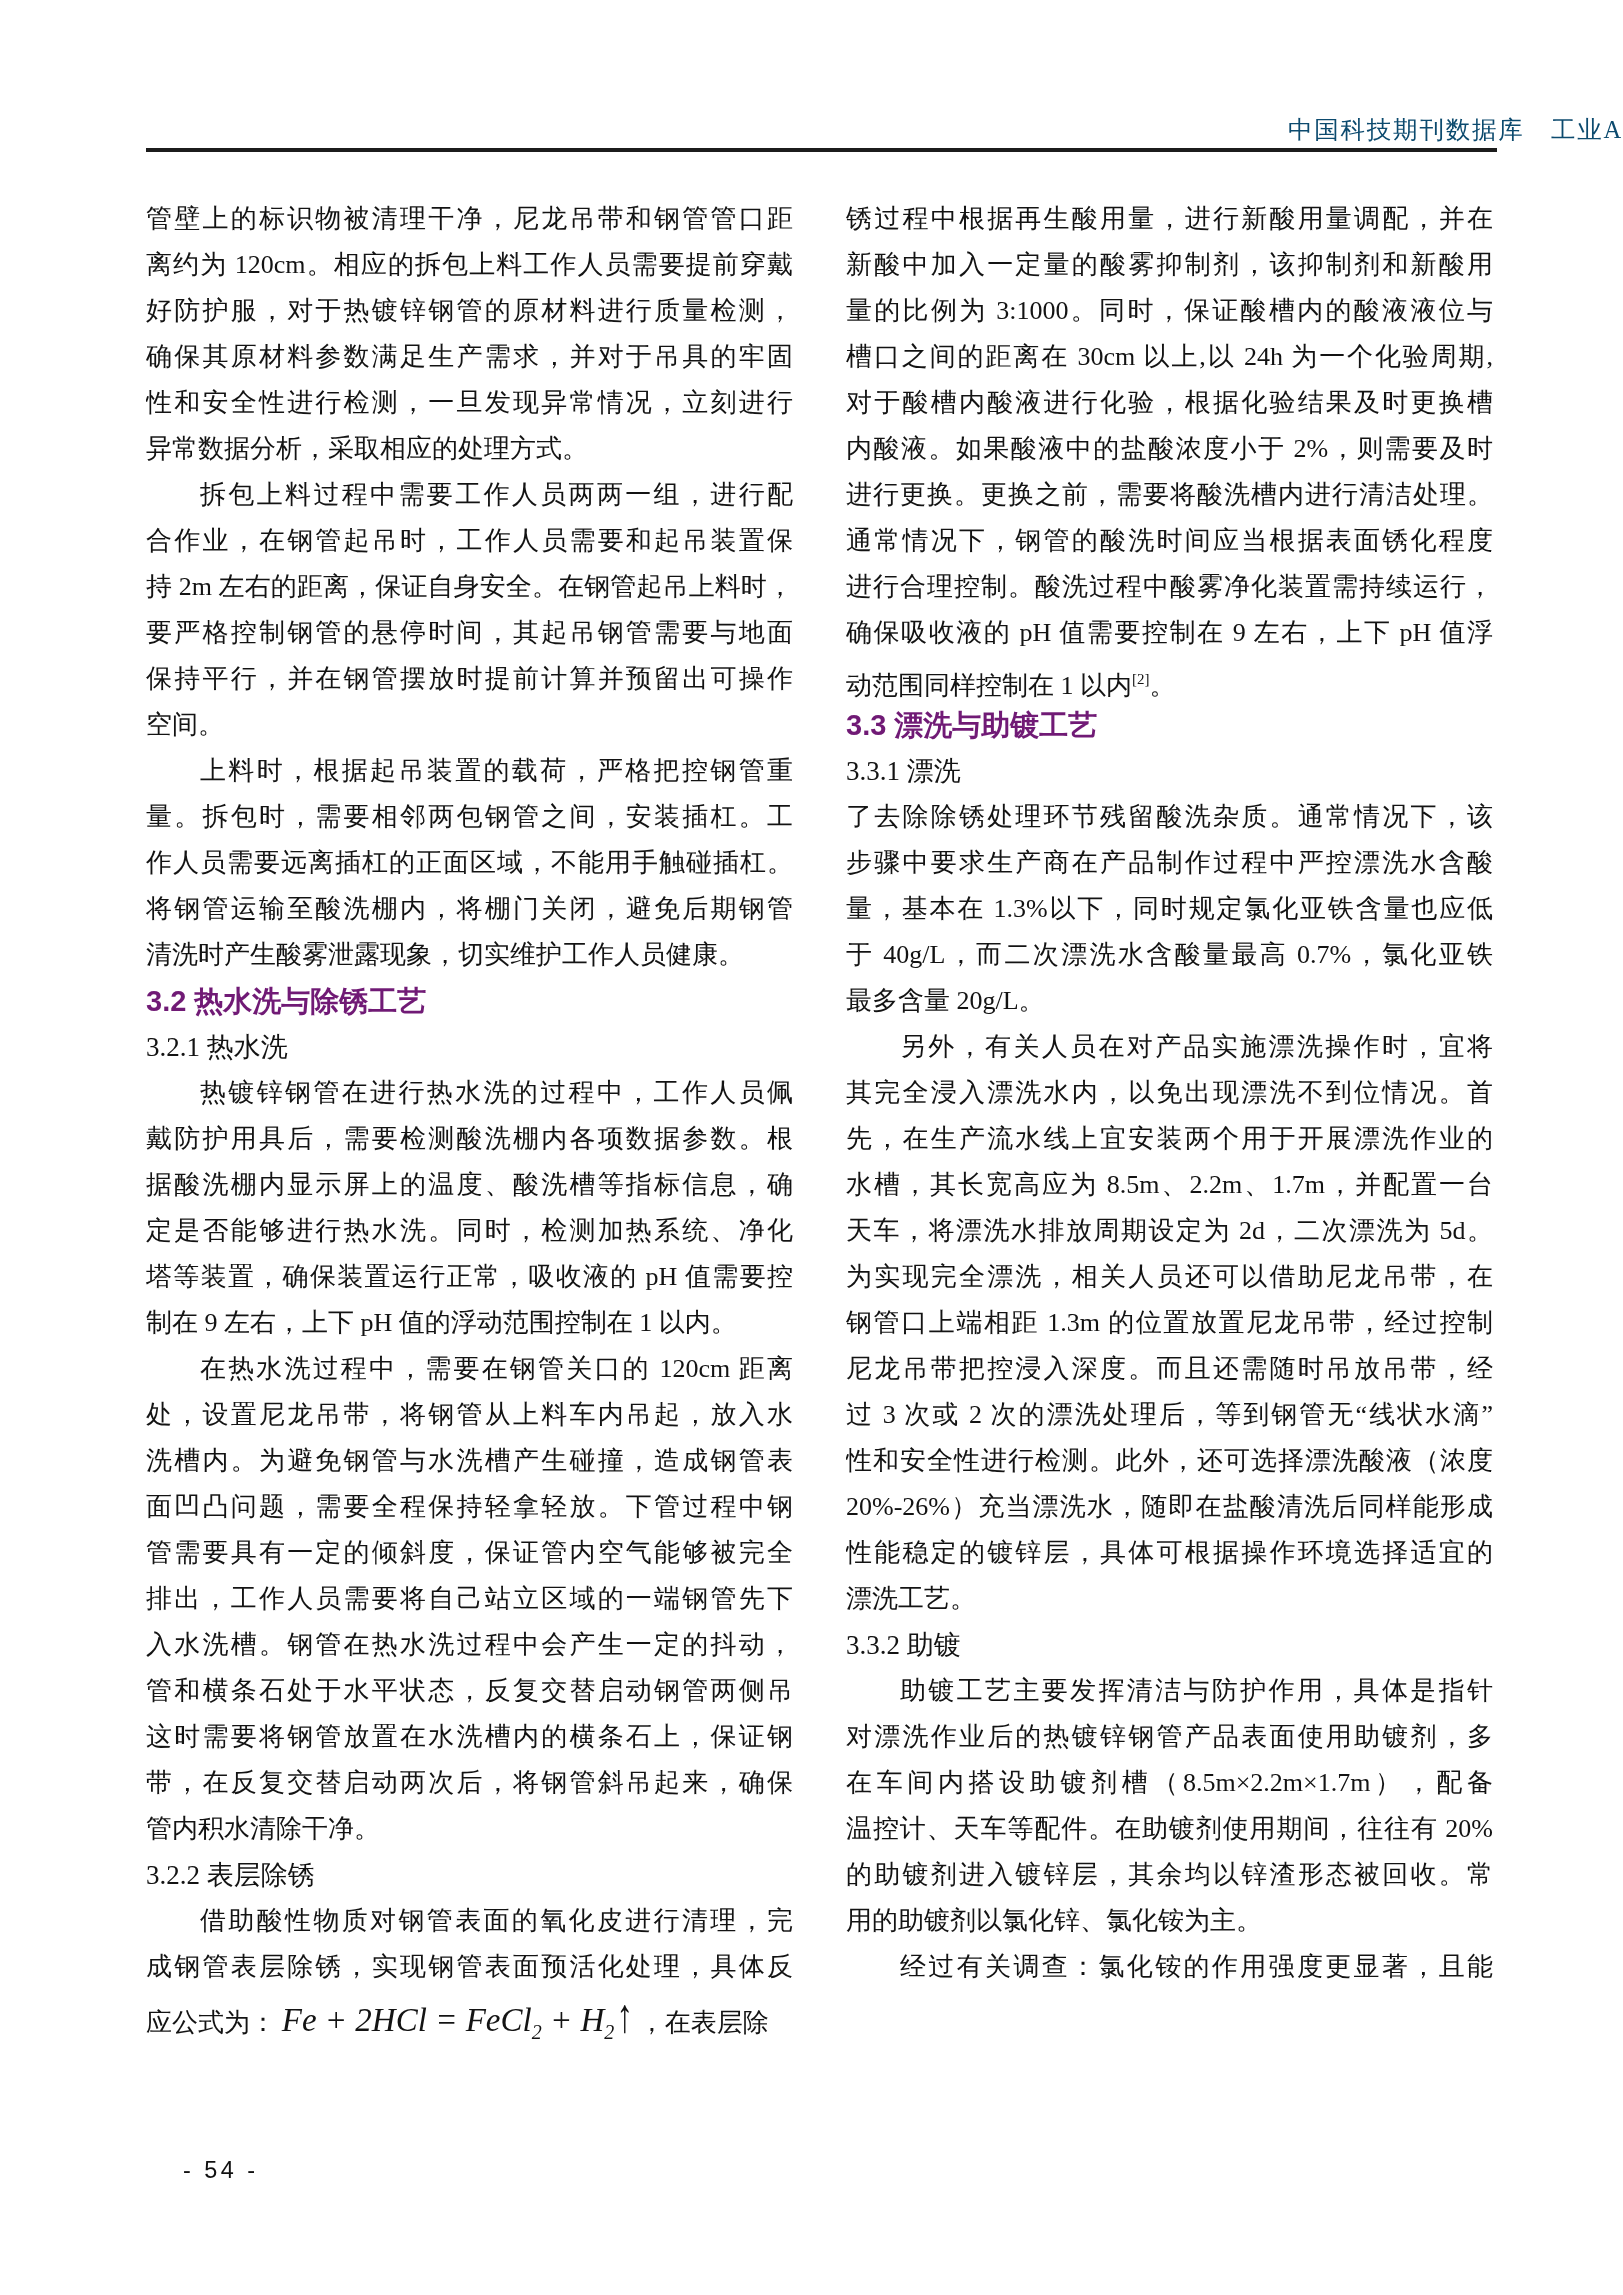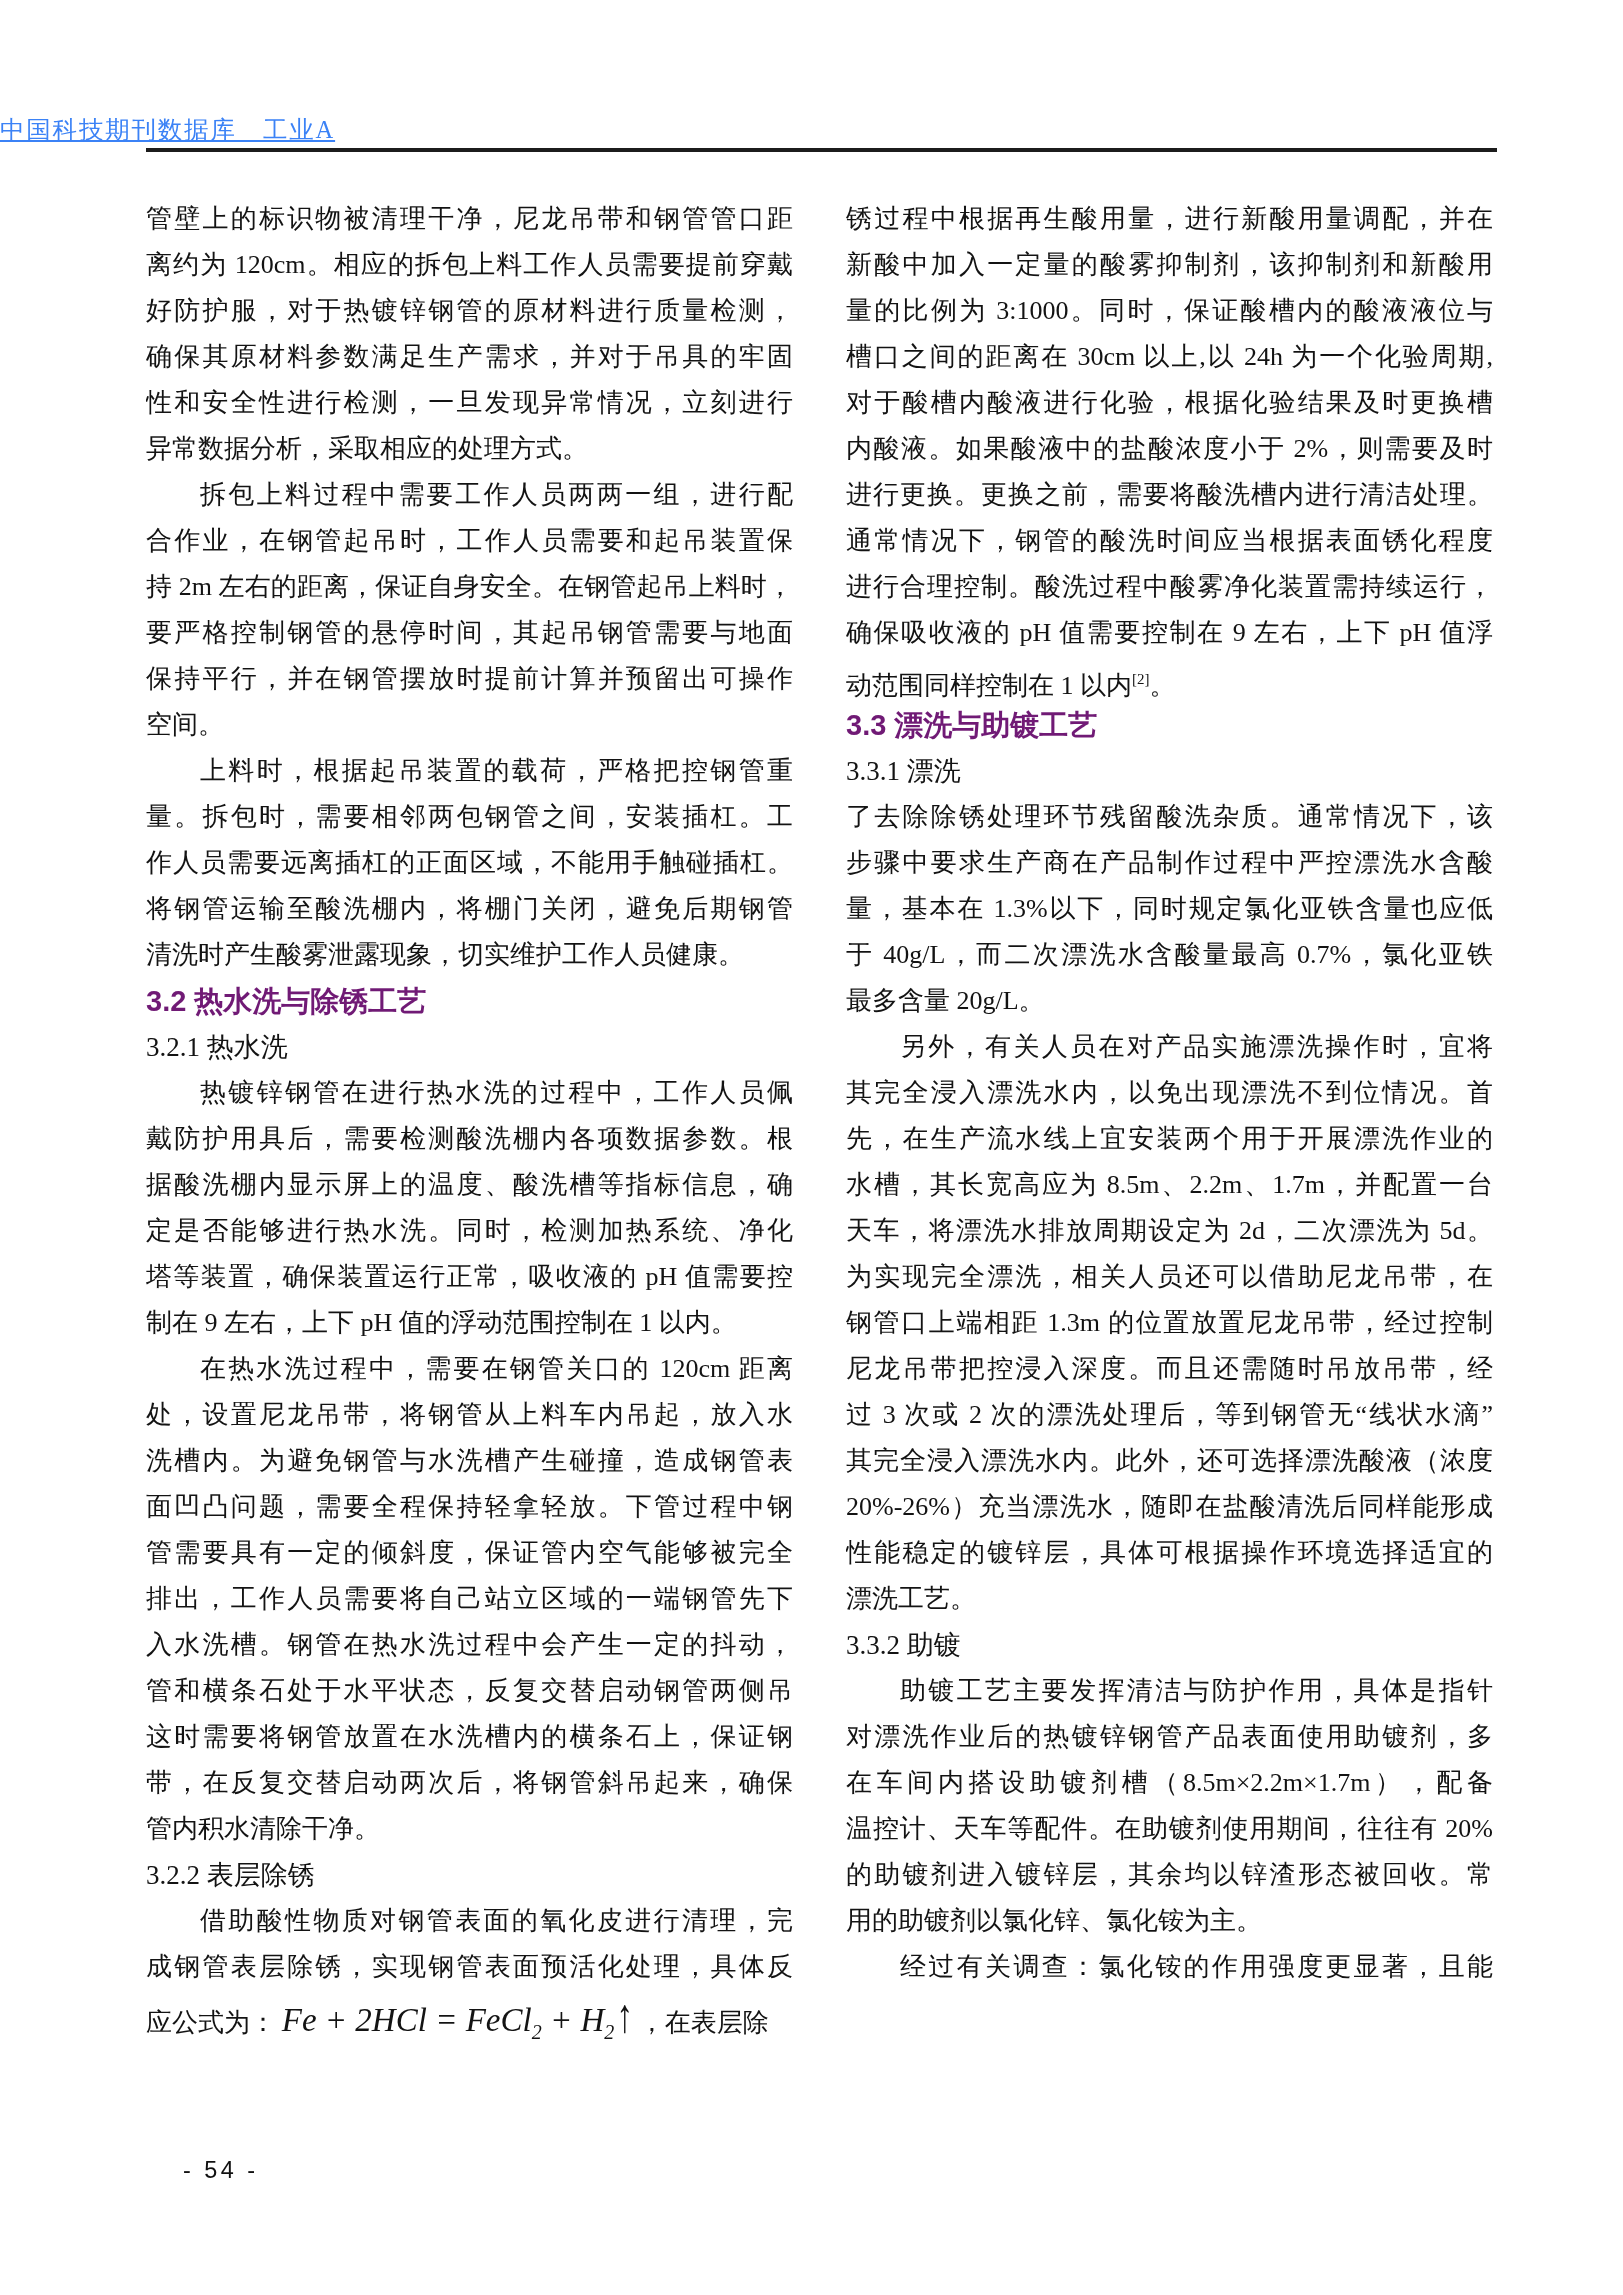--- a/index.html
+++ b/index.html
@@ -7,23 +7,22 @@
     width:1623px; height:2295px;
     background:#ffffff;
     font-family:"Liberation Serif","DejaVu Serif",serif;
     color:#131313;
   }
   .page{position:absolute; left:0; top:0; width:1623px; height:2295px; background:#ffffff; overflow:hidden;}
 
   
   .header-title{
     position:absolute; top:113px; left:0; width:100%;
-    text-align:left; font-size:24.5px; letter-spacing:1.8px; color:#3b82f6;
+    text-align:right; font-size:24.5px; letter-spacing:1.8px; color:#0c4a6e;
     white-space:pre;
-    text-decoration:underline;
   }
   .header-rule{
     position:absolute; top:148px; left:146px; width:1351px; height:4.1px;
     background:#1c1c1c;
   }
 
   
   .columns{
     position:absolute; left:146px; top:196px; width:1347px;
     display:flex; gap:53px;
@@ -142,21 +141,21 @@
         <div class="line end">最多含量 20g/L。</div>
         <div class="line indent">另外，有关人员在对产品实施漂洗操作时，宜将</div>
         <div class="line body">其完全浸入漂洗水内，以免出现漂洗不到位情况。首</div>
         <div class="line body">先，在生产流水线上宜安装两个用于开展漂洗作业的</div>
         <div class="line body">水槽，其长宽高应为 8.5m、2.2m、1.7m，并配置一台</div>
         <div class="line body">天车，将漂洗水排放周期设定为 2d，二次漂洗为 5d。</div>
         <div class="line body">为实现完全漂洗，相关人员还可以借助尼龙吊带，在</div>
         <div class="line body">钢管口上端相距 1.3m 的位置放置尼龙吊带，经过控制</div>
         <div class="line body">尼龙吊带把控浸入深度。而且还需随时吊放吊带，经</div>
         <div class="line body">过 3 次或 2 次的漂洗处理后，等到钢管无“线状水滴”</div>
-        <div class="line body">其完全浸入漂洗水内。此外，还可选择漂洗酸液（浓度</div>
+        <div class="line body">性和安全性进行检测。此外，还可选择漂洗酸液（浓度</div>
         <div class="line body">20%-26%）充当漂洗水，随即在盐酸清洗后同样能形成</div>
         <div class="line body">性能稳定的镀锌层，具体可根据操作环境选择适宜的</div>
         <div class="line end">漂洗工艺。</div>
         <div class="line h3">3.3.2 助镀</div>
         <div class="line indent">助镀工艺主要发挥清洁与防护作用，具体是指针</div>
         <div class="line body">对漂洗作业后的热镀锌钢管产品表面使用助镀剂，多</div>
         <div class="line body">在车间内搭设助镀剂槽（8.5m×2.2m×1.7m），配备</div>
         <div class="line body">温控计、天车等配件。在助镀剂使用期间，往往有 20%</div>
         <div class="line body">的助镀剂进入镀锌层，其余均以锌渣形态被回收。常</div>
         <div class="line end">用的助镀剂以氯化锌、氯化铵为主。</div>

